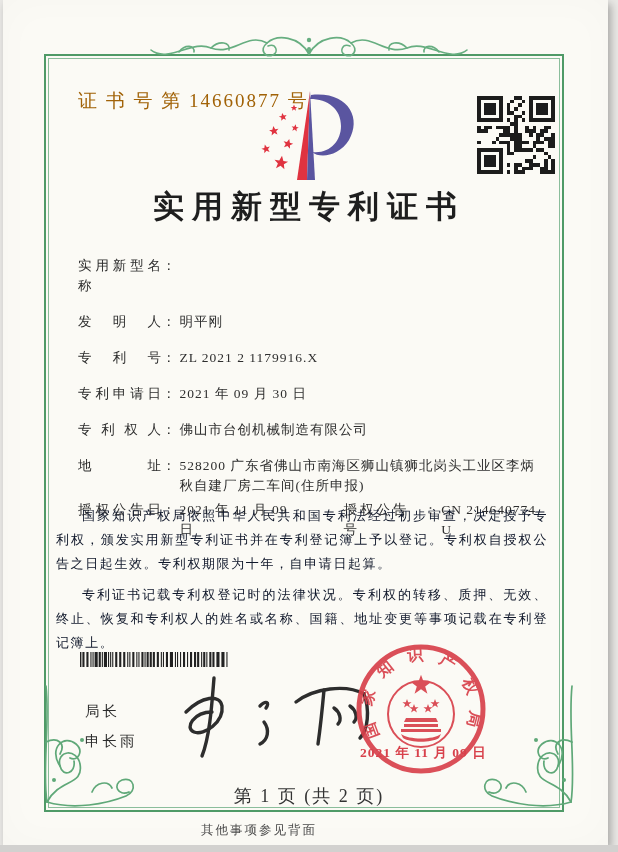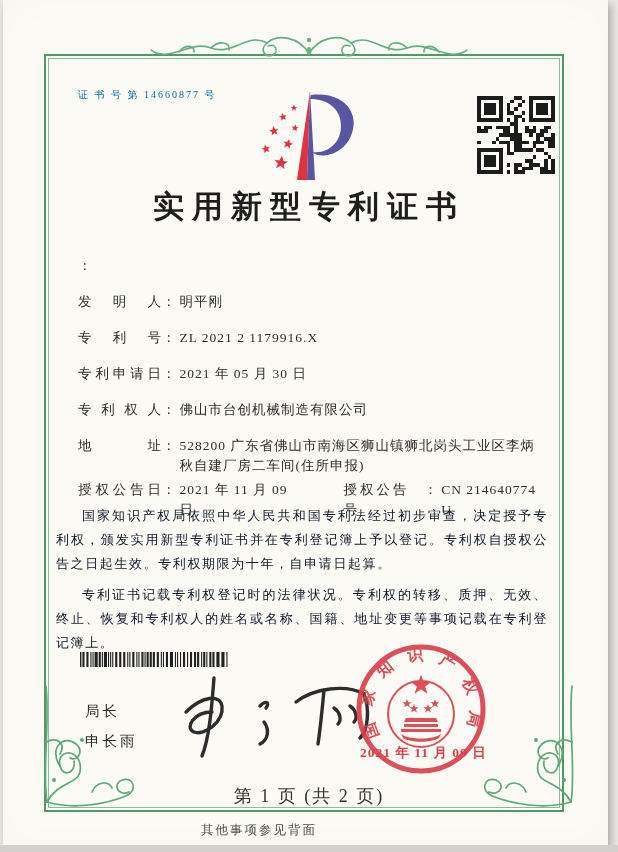--- a/index.html
+++ b/index.html
@@ -15,21 +15,21 @@
   }
   .photo-bottom{position:absolute;left:0;bottom:0;width:618px;height:7px;background:#d2d1cf;}
   
   .frame{position:absolute;left:44px;top:54px;width:516px;height:754px;border:2px solid #4f9a67;}
   .frame-inner{position:absolute;inset:2px;border:1px solid #8abd9b;}
   .ornament{position:absolute;pointer-events:none;}
   .orn-top{left:149px;top:28px;}
   .orn-bl{left:32px;top:684px;}
   .orn-br{left:466px;top:684px;transform:scaleX(-1);}
   
-  .cert-no{position:absolute;left:78px;top:88px;font-size:10px;letter-spacing:2px;color:#0369a1;text-align:right;}
+  .cert-no{position:absolute;left:78px;top:88px;font-size:19px;letter-spacing:2px;color:#a16207;text-align:right;}
   .logo{position:absolute;left:250px;top:86px;}
   .qr{position:absolute;left:477px;top:96px;}
   .title{
     position:absolute;left:0;top:186px;width:618px;text-align:center;
     font-size:31px;font-weight:700;letter-spacing:8px;color:#1e1e1e;
   }
   .fields{position:absolute;left:78px;top:256px;width:470px;font-size:13.5px;color:#2e2e2e;}
   .frow{display:flex;margin-bottom:16px;line-height:20px;}
   .frow.addr{margin-bottom:4px;}
   .flabel{display:inline-block;width:84px;text-align:justify;text-align-last:justify;letter-spacing:1px;flex:0 0 84px;}
@@ -251,36 +251,37 @@
     <rect x="17" y="20" width="1" height="1" fill="#1c1c1c"></rect>
     <rect x="18" y="20" width="1" height="1" fill="#1c1c1c"></rect>
     <rect x="19" y="20" width="1" height="1" fill="#1c1c1c"></rect>
     <rect x="20" y="20" width="1" height="1" fill="#1c1c1c"></rect>
   </svg>
 
 <div class="title">实用新型专利证书</div>
 
 <div class="fields">
   <div class="frow">
+    <span class="flabel">实用新型名称</span>
       <span class="fcolon">：</span>
   </div>
   <div class="frow">
     <span class="flabel">发明人</span>
       <span class="fcolon">：</span>
     <span class="fvalue">明平刚</span>
   </div>
   <div class="frow">
     <span class="flabel">专利号</span>
       <span class="fcolon">：</span>
     <span class="fvalue">ZL 2021 2 1179916.X</span>
   </div>
   <div class="frow">
     <span class="flabel">专利申请日</span>
       <span class="fcolon">：</span>
-    <span class="fvalue">2021 年 05 月 30 日</span>
+    <span class="fvalue">2021 年 09 月 30 日</span>
   </div>
   <div class="frow">
     <span class="flabel">专利权人</span>
       <span class="fcolon">：</span>
     <span class="fvalue">佛山市台创机械制造有限公司</span>
   </div>
   <div class="frow addr">
     <span class="flabel">地址</span>
       <span class="fcolon">：</span>
     <span class="fvalue">528200 广东省佛山市南海区狮山镇狮北岗头工业区李炳秋自建厂房二车间(住所申报)</span>

